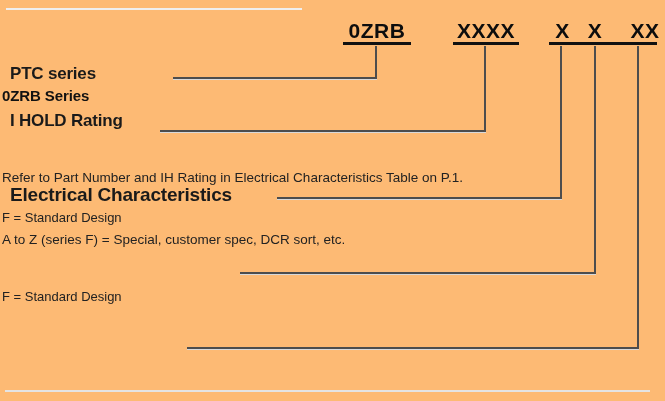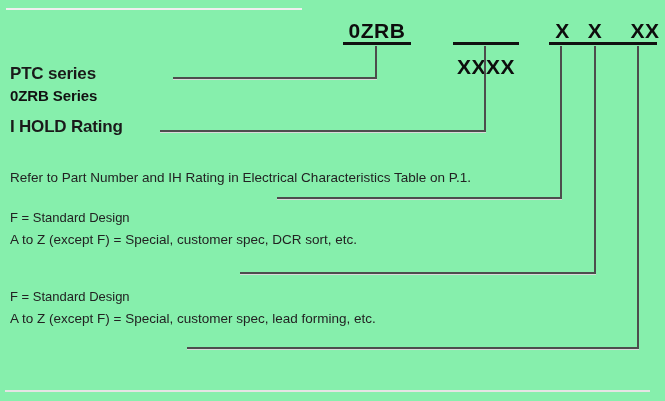--- a/index.html
+++ b/index.html
@@ -1,19 +1,19 @@
 <!DOCTYPE html>
 <html><head>
 <meta charset="utf-8">
 <style>
   html,body{margin:0;padding:0;background:#ffffff;}
   .diagram{
     position:relative;
     width:665px;height:401px;
-    background:#86efac;
+    background:#fdba74;
     overflow:hidden;
     font-family:"Liberation Sans","DejaVu Sans",sans-serif;
     color:#1a1a1a;
   }
   
   .pn-seg{
     position:absolute;top:18px;height:25px;
     text-align:center;
     font-weight:700;font-size:21px;line-height:25px;
     letter-spacing:.5px;
@@ -35,21 +35,21 @@
     box-shadow:0 1px 0 #d9d9d9;
   }
   
   .sec-title{
     position:absolute;left:10px;
     font-weight:600;
     letter-spacing:-0.2px;
     white-space:nowrap;
   }
   .sec-detail{
-    position:absolute;left:10px;
+    position:absolute;left:2px;
     font-weight:400;font-size:13px;line-height:16px;
     color:#222222;
     white-space:nowrap;
   }
   .sec-detail.bold{font-weight:700;font-size:15px;color:#111111;letter-spacing:-0.1px;}
   .faint-line{
     position:absolute;height:2px;background:#efefef;
   }
   .bottom-divider{
     position:absolute;left:5px;top:390px;width:645px;height:2px;
@@ -59,21 +59,21 @@
 </head>
 <body>
 
 <div class="diagram">
 
   <div class="faint-line" style="left:6px;top:8px;width:296px;"></div>
 
   <div class="pn-seg" style="left:343px;width:68px;">
     <span>0ZRB</span>
   </div>
-  <div class="pn-seg" style="left:453px;width:66px;margin-top:36px;">
+  <div class="pn-seg" style="left:453px;width:66px;">
     <span>XXXX</span>
   </div>
   <div class="pn-seg" style="left:551px;width:23px;">
     <span>X</span>
   </div>
   <div class="pn-seg" style="left:583px;width:24px;">
     <span>X</span>
   </div>
   <div class="pn-seg" style="left:628px;width:34px;">
     <span>XX</span>
@@ -91,25 +91,25 @@
 
   <div class="hline" style="left:173px;top:77px;width:204px;"></div>
   <div class="hline" style="left:160px;top:130px;width:326px;"></div>
   <div class="hline" style="left:277px;top:197px;width:285px;"></div>
   <div class="hline" style="left:240px;top:272px;width:356px;"></div>
   <div class="hline" style="left:187px;top:347px;width:452px;"></div>
 
   <div class="sec-title" style="top:64px;font-size:17px;line-height:20px;text-align:center;">PTC series</div>
   <div class="sec-detail bold" style="top:88px;">0ZRB Series</div>
 
-  <div class="sec-title" style="top:117px;font-size:17px;line-height:20px;">I HOLD Rating</div>
+  <div class="sec-title" style="top:111px;font-size:17px;line-height:20px;">I HOLD Rating</div>
   <div class="sec-detail" style="top:150px;font-size:13.5px;margin-top:20px;">Refer to Part Number and IH Rating in Electrical Characteristics Table on P.1.</div>
 
+  <div class="sec-title" style="top:184px;font-size:19px;line-height:22px;">Electrical Characteristics</div>
   <div class="sec-detail" style="top:210px;">F = Standard Design</div>
-  <div class="sec-detail" style="top:232px;font-size:13.5px;">A to Z (except F) = Special, customer spec, DCR sort, etc.</div>
+  <div class="sec-detail" style="top:232px;font-size:13.5px;">A to Z (series F) = Special, customer spec, DCR sort, etc.</div>
 
   <div class="sec-detail" style="top:289px;">F = Standard Design</div>
-  <div class="sec-detail" style="top:311px;font-size:13.5px;">A to Z (except F) = Special, customer spec, lead forming, etc.</div>
 
 
   <div class="bottom-divider"></div>
 
 </div>
 
 </body></html>

